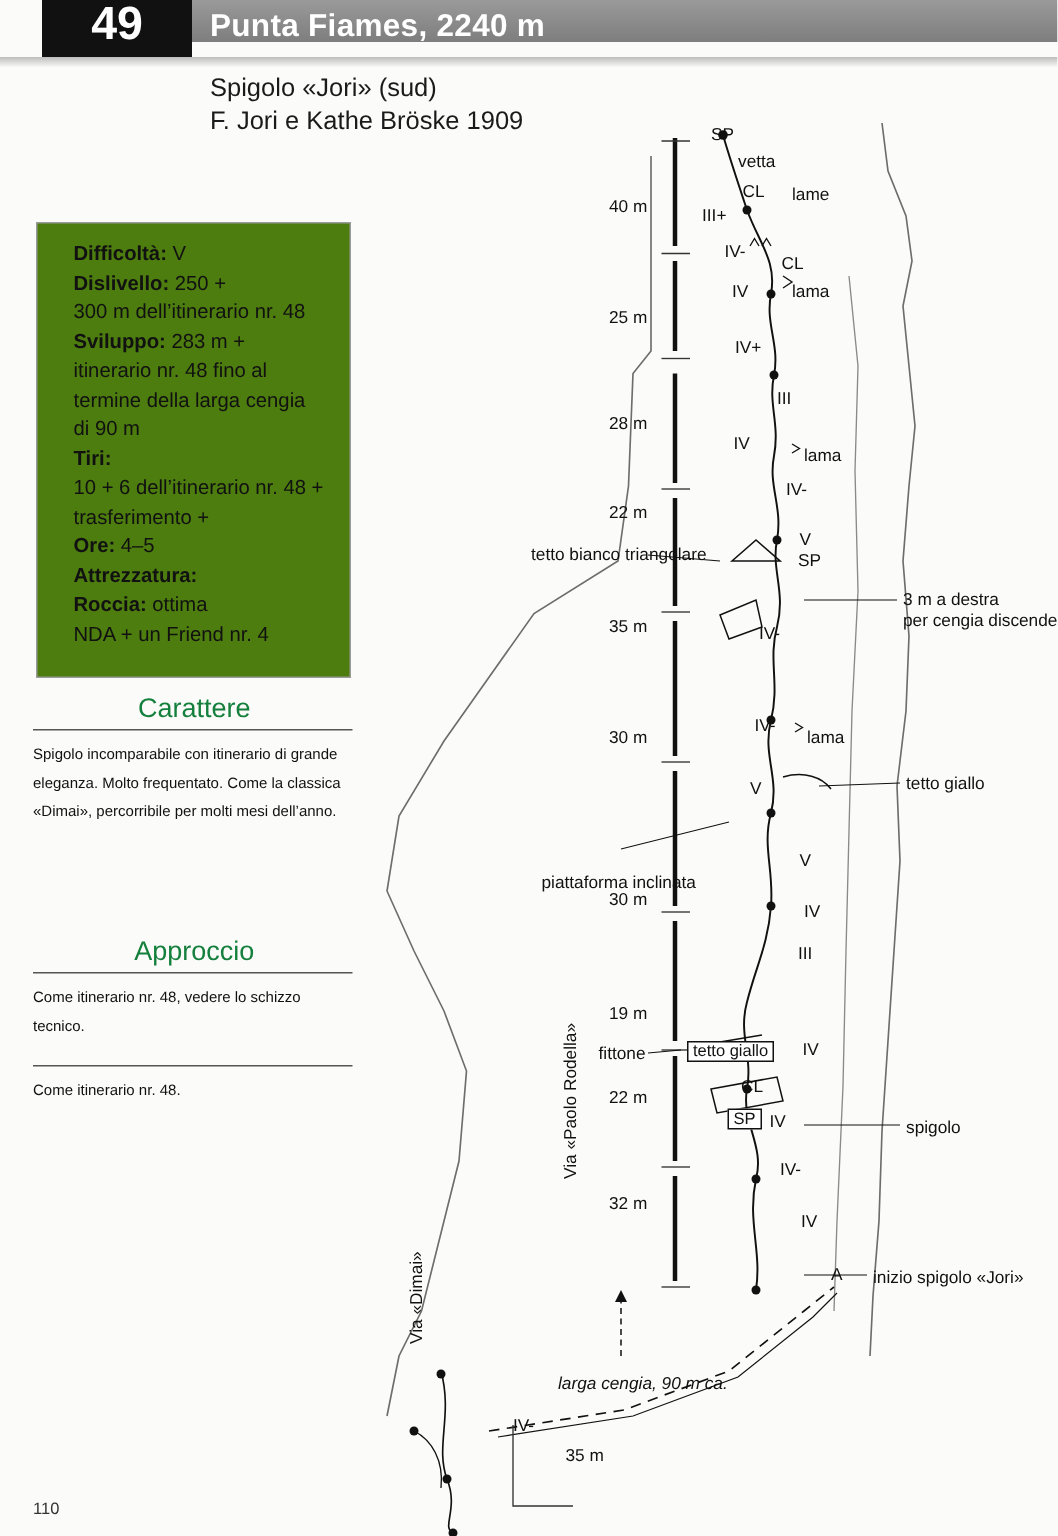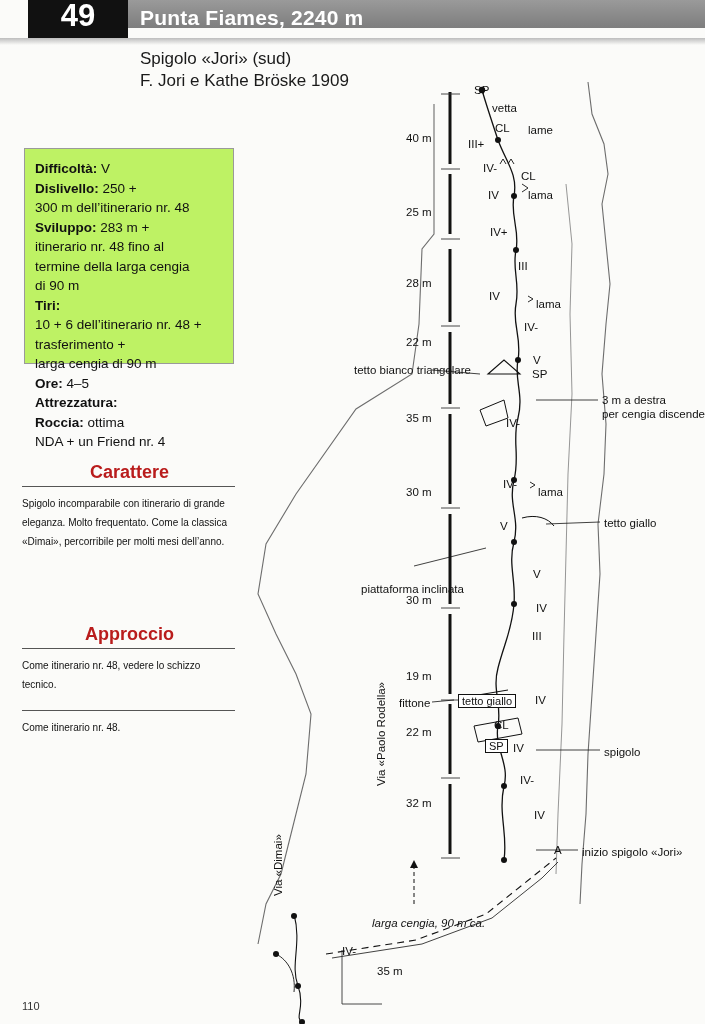--- a/index.html
+++ b/index.html
@@ -78,44 +78,44 @@
     color: #1a1a1a;
     font-family: "Liberation Sans", sans-serif;
   }
   .route-title div { white-space: nowrap; }
 
   
   .info-box {
     position: absolute;
     left: 24px; top: 148px;
     width: 210px;
-    height: 216px;
-    background: #bef264;
+    height: 304px;
+    background: #4d7c0f;
     border: 1px solid #9a9a9a;
     box-sizing: border-box;
-    padding: 10px 10px 8px 10px;
+    padding: 10px 10px 8px 24px;
     font-size: 13.5px;
     line-height: 19.5px;
     color: #111;
   }
   .info-box b { font-weight: bold; }
 
   
   .sect {
     position: absolute;
     width: 215px;
     left: 22px;
   }
   .sect h2 {
     margin: 0;
     font-size: 18px;
-    font-weight: bold;
+    font-weight: normal;
     text-align: center;
     font-family: "Liberation Sans", sans-serif;
-    color: #b91c1c;
+    color: #15803d;
     padding-bottom: 3px;
   }
   .rule {
     border-bottom: 1px solid #555;
     width: 213px;
     margin-bottom: 7px;
   }
   .sect p {
     margin: 0;
     font-size: 10px;
@@ -183,21 +183,20 @@
       <div><b>Difficoltà:</b><span> V</span></div>
       <div><b>Dislivello:</b><span> 250 +</span></div>
       <div><span>300 m dell’itinerario nr. 48</span></div>
       <div><b>Sviluppo:</b><span> 283 m +</span></div>
       <div><span>itinerario nr. 48 fino al</span></div>
       <div><span>termine della larga cengia</span></div>
       <div><span>di 90 m</span></div>
       <div><b>Tiri:</b></div>
       <div><span>10 + 6 dell’itinerario nr. 48 +</span></div>
       <div><span>trasferimento +</span></div>
-      <div><span>larga cengia di 90 m</span></div>
       <div><b>Ore:</b><span> 4–5</span></div>
       <div><b>Attrezzatura:</b></div>
       <div><b>Roccia:</b><span> ottima</span></div>
       <div><span>NDA + un Friend nr. 4</span></div>
     </div>
 
   <div class="sect" id="sect-carattere">
     <h2>Carattere</h2>
     <div class="rule"></div>
     <p>Spigolo incomparabile con itinerario di grande eleganza. Molto frequentato. Come la classica «Dimai», percorribile per molti mesi dell’anno.</p>

